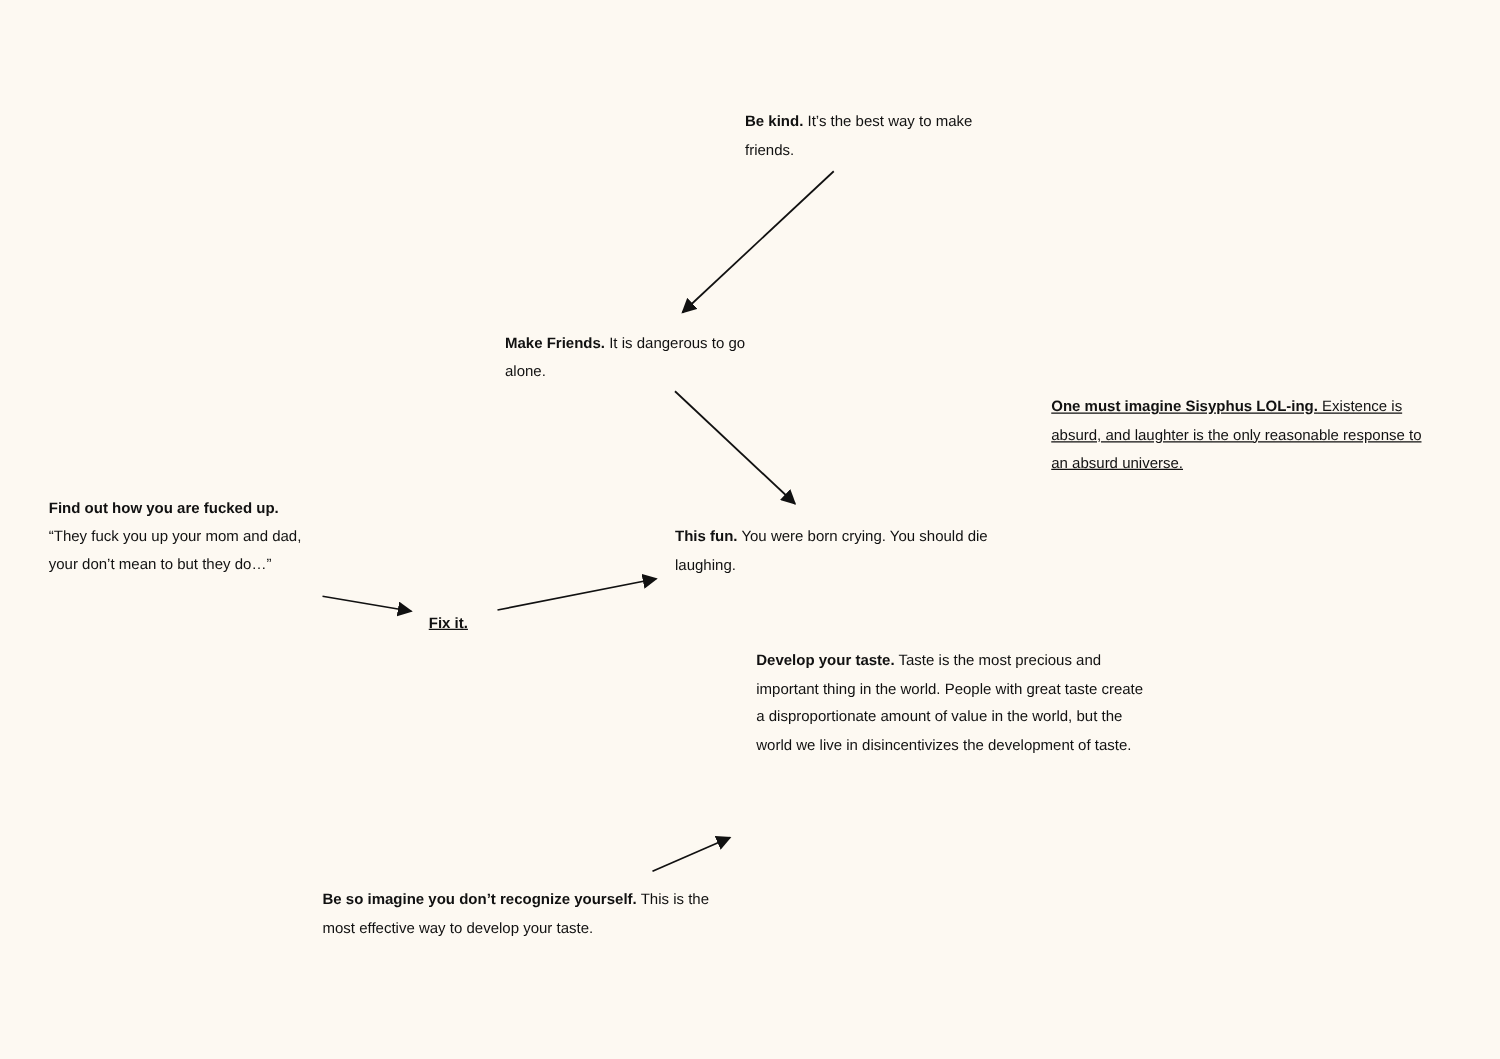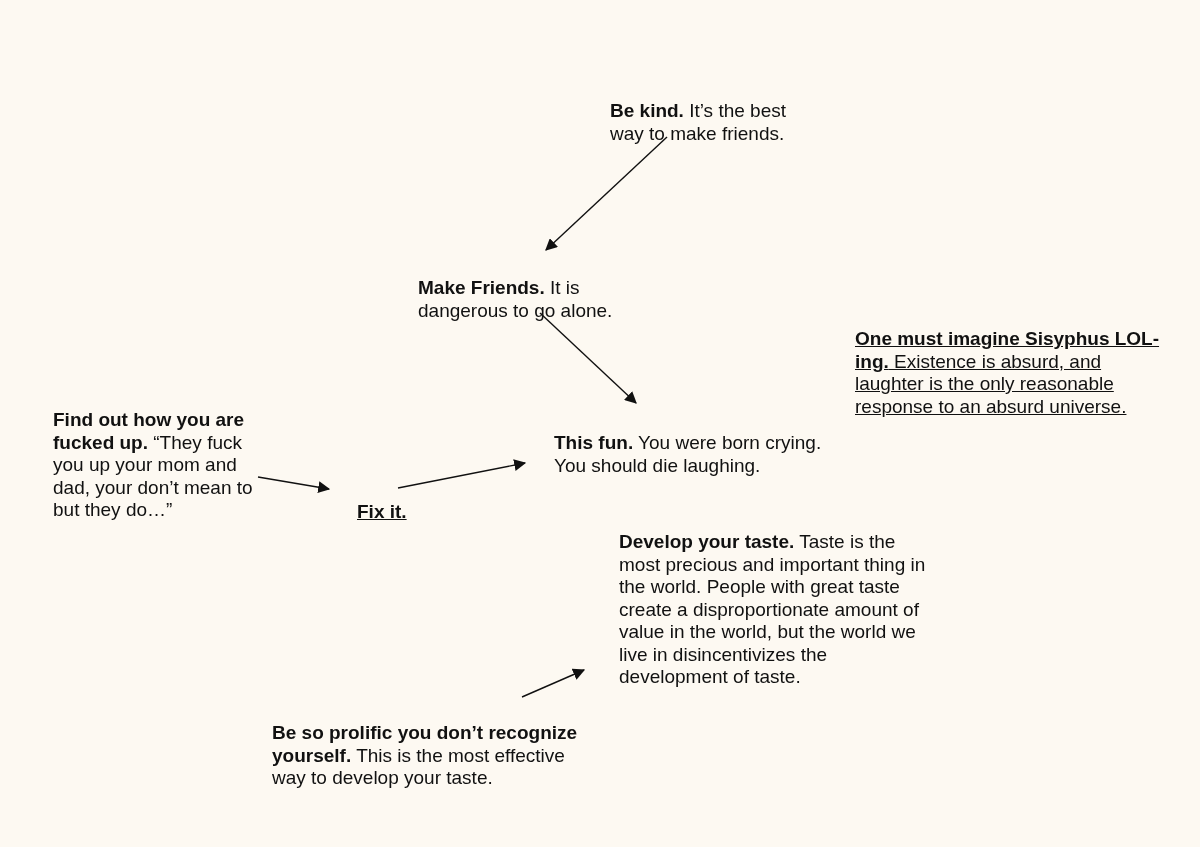--- a/index.html
+++ b/index.html
@@ -10,23 +10,23 @@
     body {
       width: 1200px;
       height: 847px;
       position: relative;
       overflow: hidden;
       font-family: "Liberation Sans", sans-serif;
       color: #111111;
     }
     .node {
       position: absolute;
-      font-size: 19px;
+      font-size: 12px;
       line-height: 22.5px;
-      margin: 16px;
+      margin: 2px;
     }
     .node b {
       font-weight: bold;
     }
     svg.arrows {
       position: absolute;
       left: 0;
       top: 0;
       width: 1200px;
       height: 847px;
@@ -70,14 +70,14 @@
 
 <p class="node" style="left:538px; top:416px; width:290px;">
   <b>This fun.</b><span> You were born crying. You should die laughing.</span>
 </p>
 
 <p class="node" style="left:603px; top:515px; width:318px;">
   <b>Develop your taste.</b><span> Taste is the most precious and important thing in the world. People with great taste create a disproportionate amount of value in the world, but the world we live in disincentivizes the development of taste.</span>
 </p>
 
 <p class="node" style="left:256px; top:706px; width:310px;">
-  <b>Be so prolific you don’t recognize yourself.</b><span> This is the most effective way to develop your taste.</span>
+  <b>Be so imagine you don’t recognize yourself.</b><span> This is the most effective way to develop your taste.</span>
 </p>
 
 </body></html>

